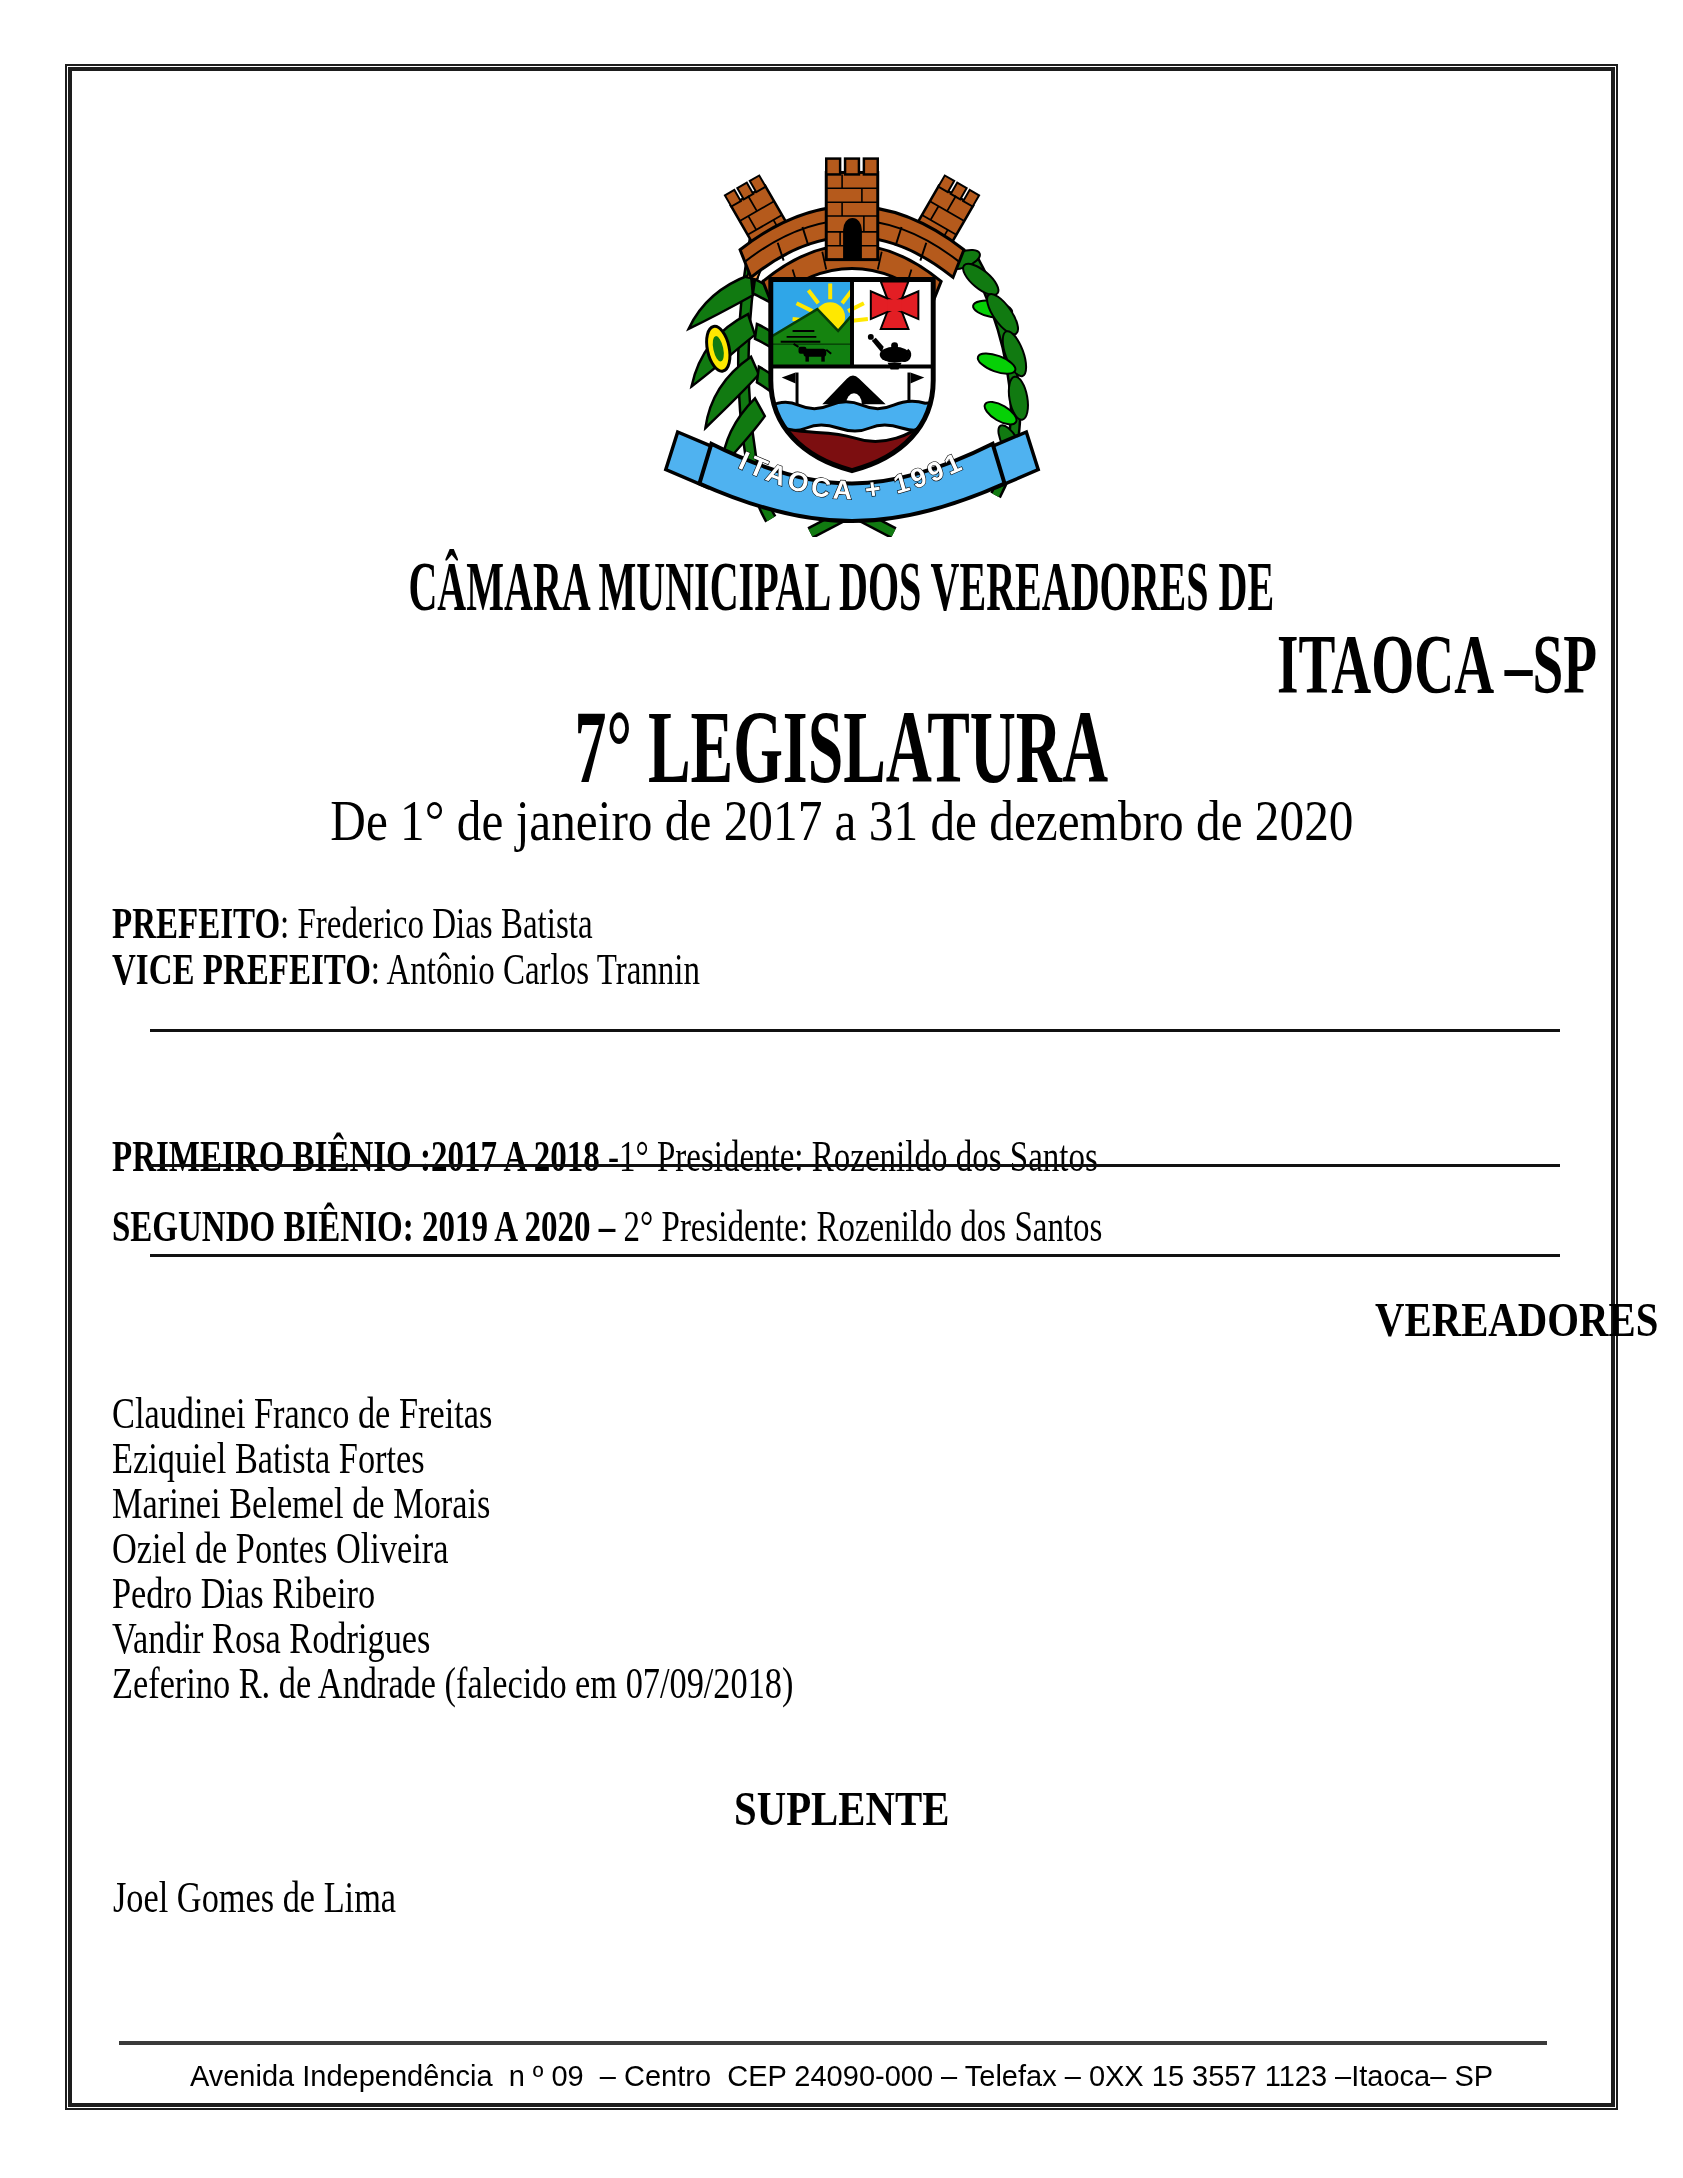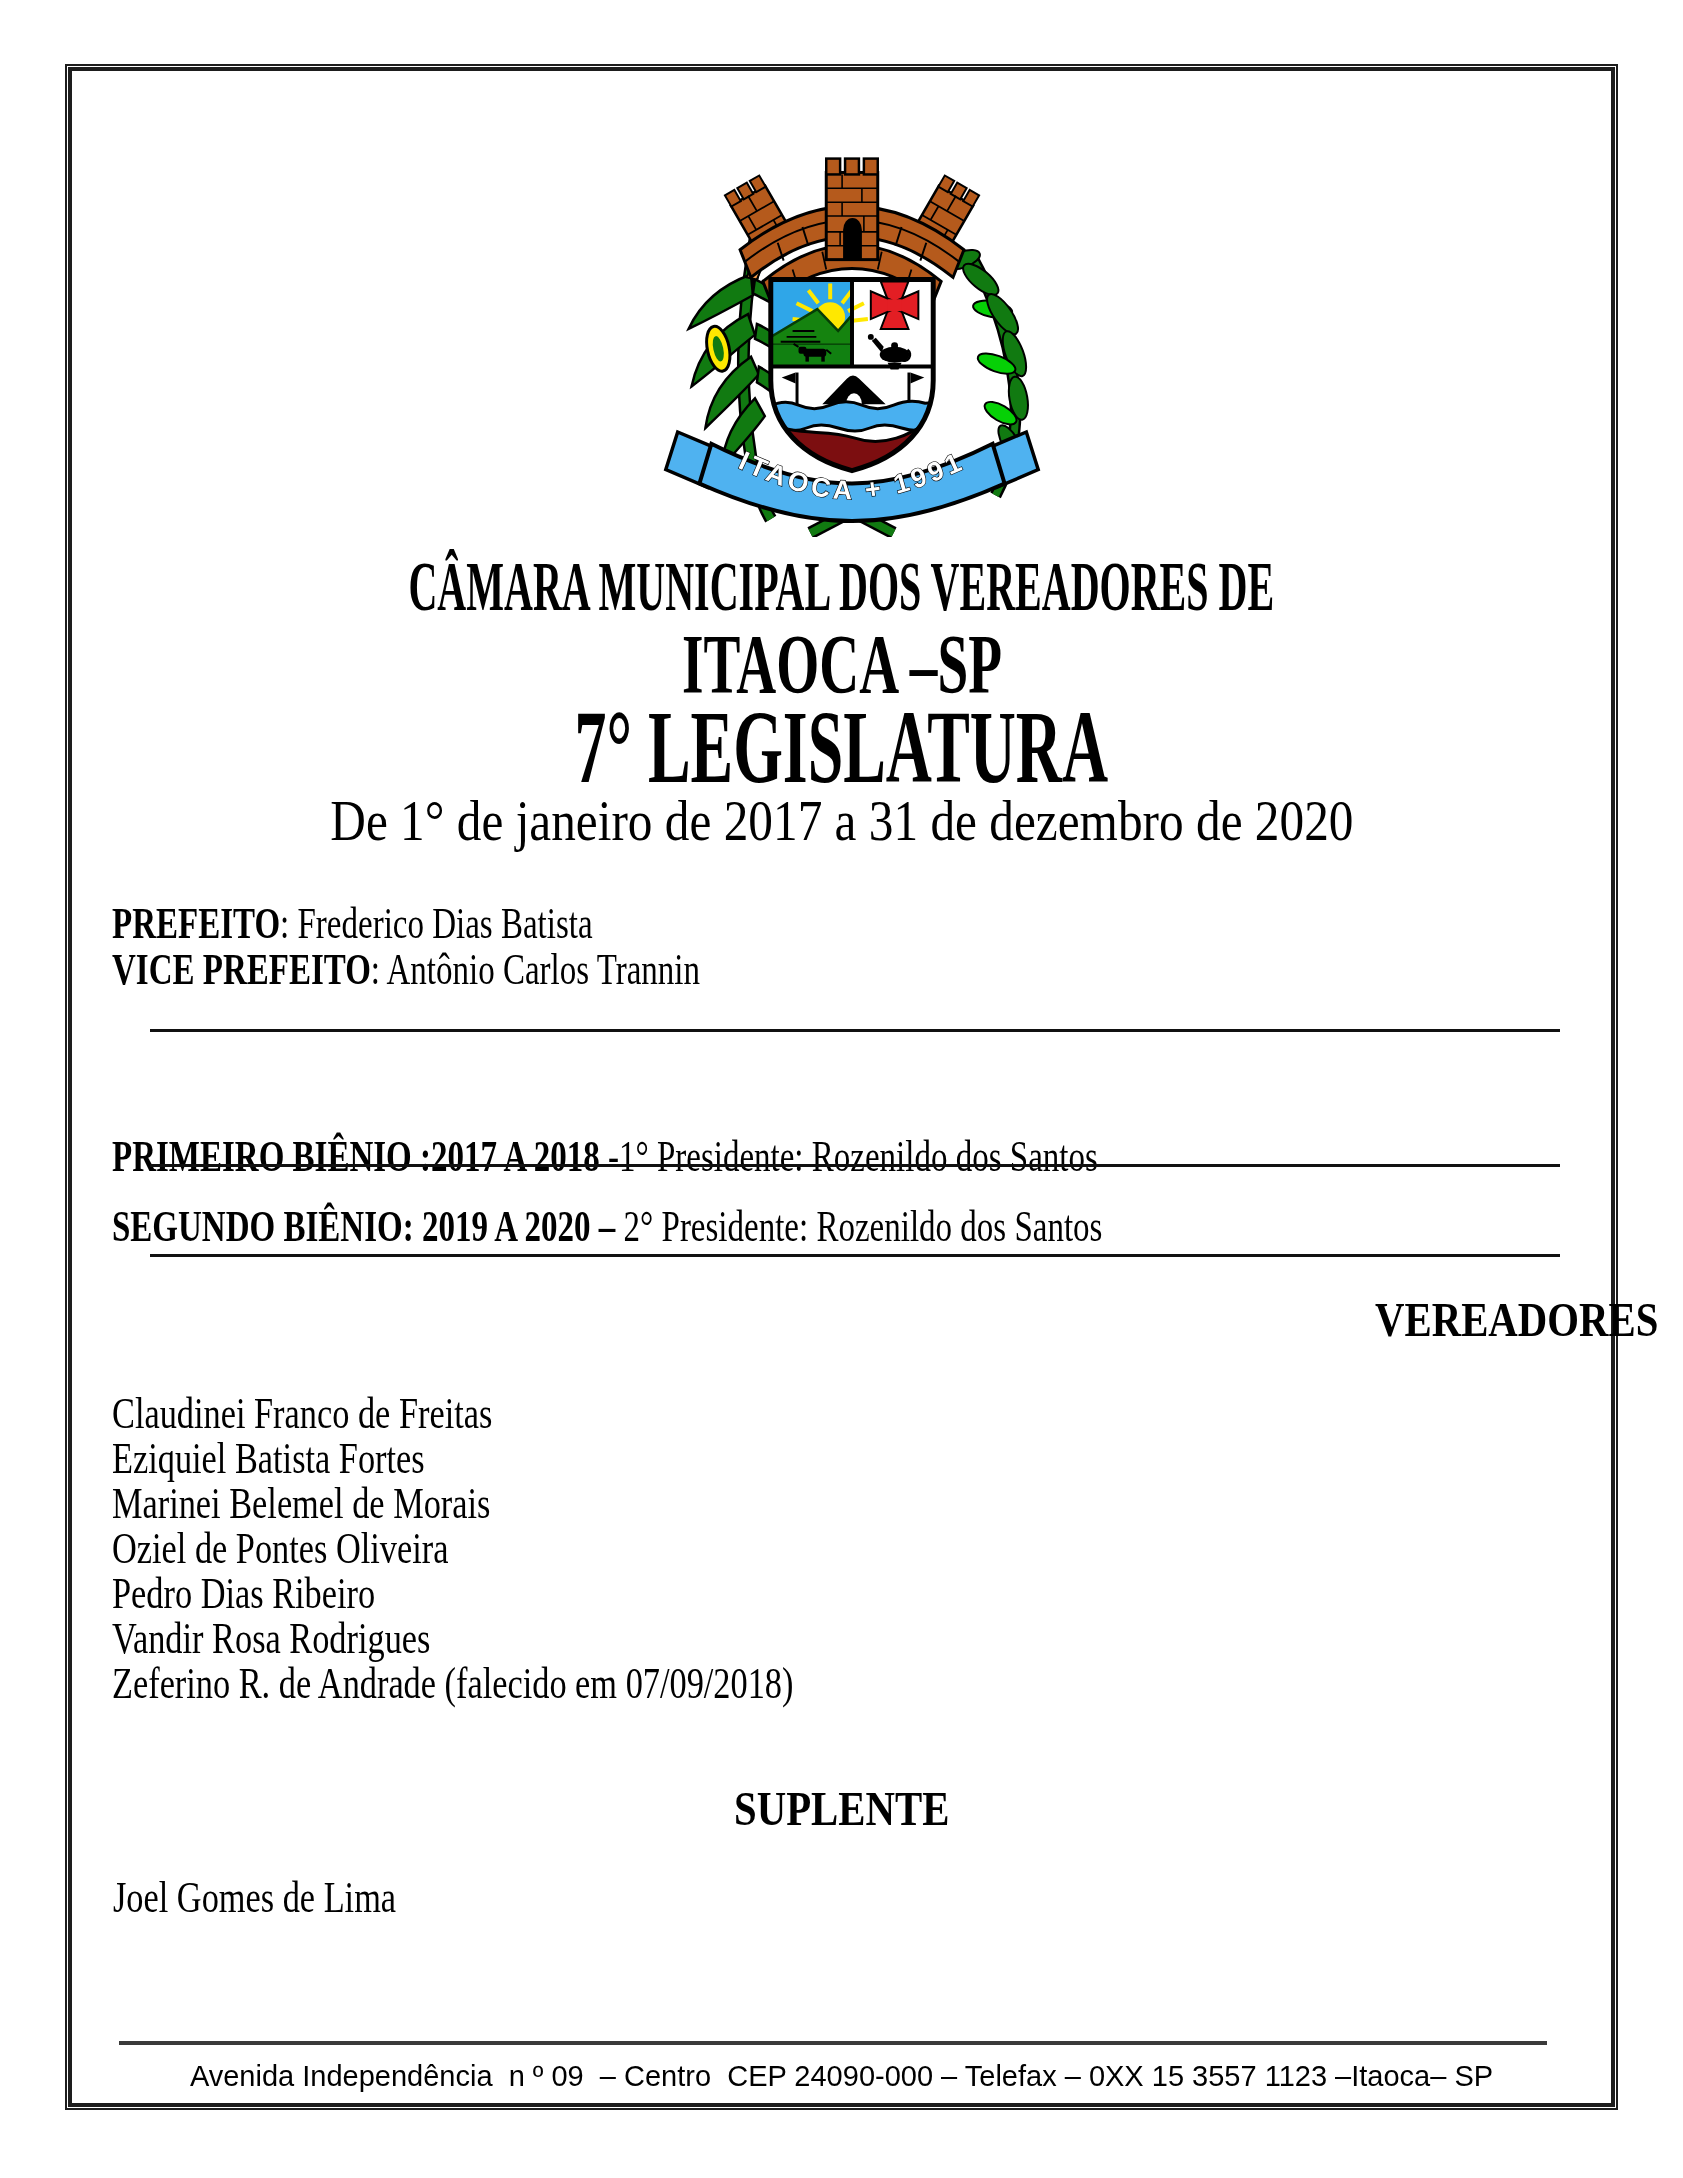--- a/index.html
+++ b/index.html
@@ -10,21 +10,21 @@
   .frame-inner{position:absolute;left:1px;top:1px;right:1px;bottom:1px;border:4px solid #1d1d1d;}
   
   .cx{display:inline-block;white-space:pre;}
   .o-c{transform-origin:50% 50%;}
   .o-l{transform-origin:0 50%;}
   .sq58{transform:scaleX(.58);} .sq62{transform:scaleX(.62);} .sq65{transform:scaleX(.65);}
   .sq75{transform:scaleX(.75);} .sq78{transform:scaleX(.78);} .sq85{transform:scaleX(.85);}
   .center{left:0;width:100%;text-align:center;}
   .b{font-weight:bold;}
   .org1{top:550px;font-size:69px;line-height:75px;font-weight:bold;}
-  .org2{top:619px;font-size:85px;line-height:91px;font-weight:bold;}
+  .org2{top:619px;font-size:85px;line-height:91px;font-weight:bold;text-align:right;}
   .leg-title{top:692px;font-size:103px;line-height:111px;font-weight:bold;}
   .leg-period{top:793px;font-size:58px;line-height:55px;}
   .officials{top:885px;left:112px;font-size:44px;line-height:46px;margin-top:16px;}
   .rule{position:absolute;height:0;border-top:3px solid #111;}
   .rule1{top:1029px;left:150px;width:1410px;}
   .rule2{top:1164px;left:150px;width:1410px;}
   .rule3{top:1254px;left:150px;width:1410px;}
   .bienio1{top:1133px;left:112px;font-size:44px;line-height:48px;}
   .bienio2{top:1203px;left:112px;font-size:44px;line-height:48px;}
   .ver-head{top:1293px;font-size:48px;line-height:53px;font-weight:bold;text-align:right;}

